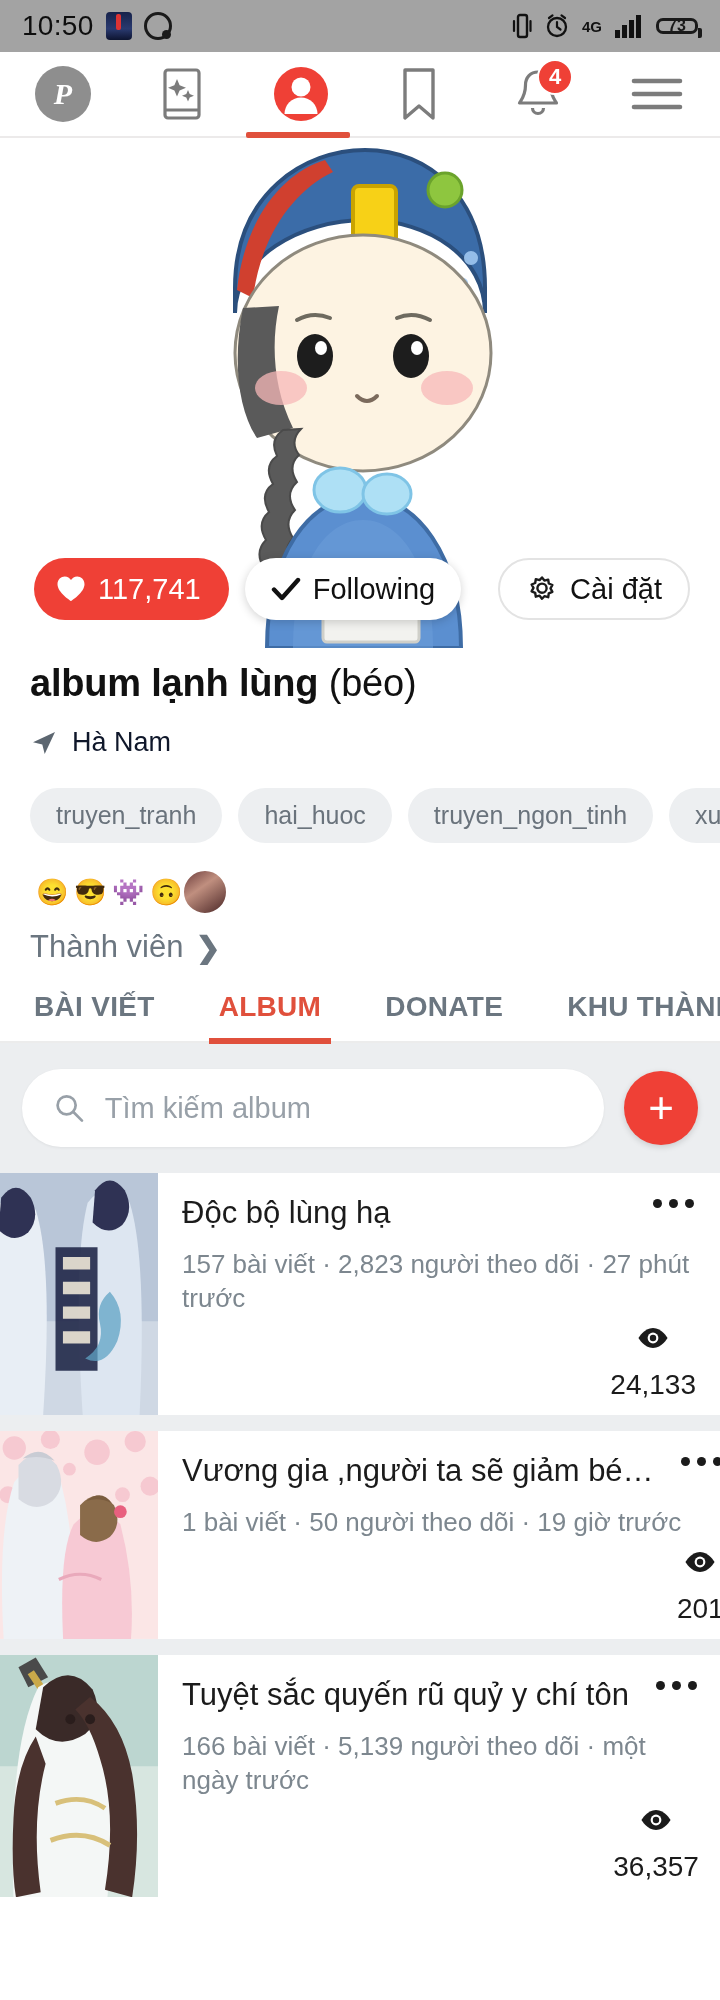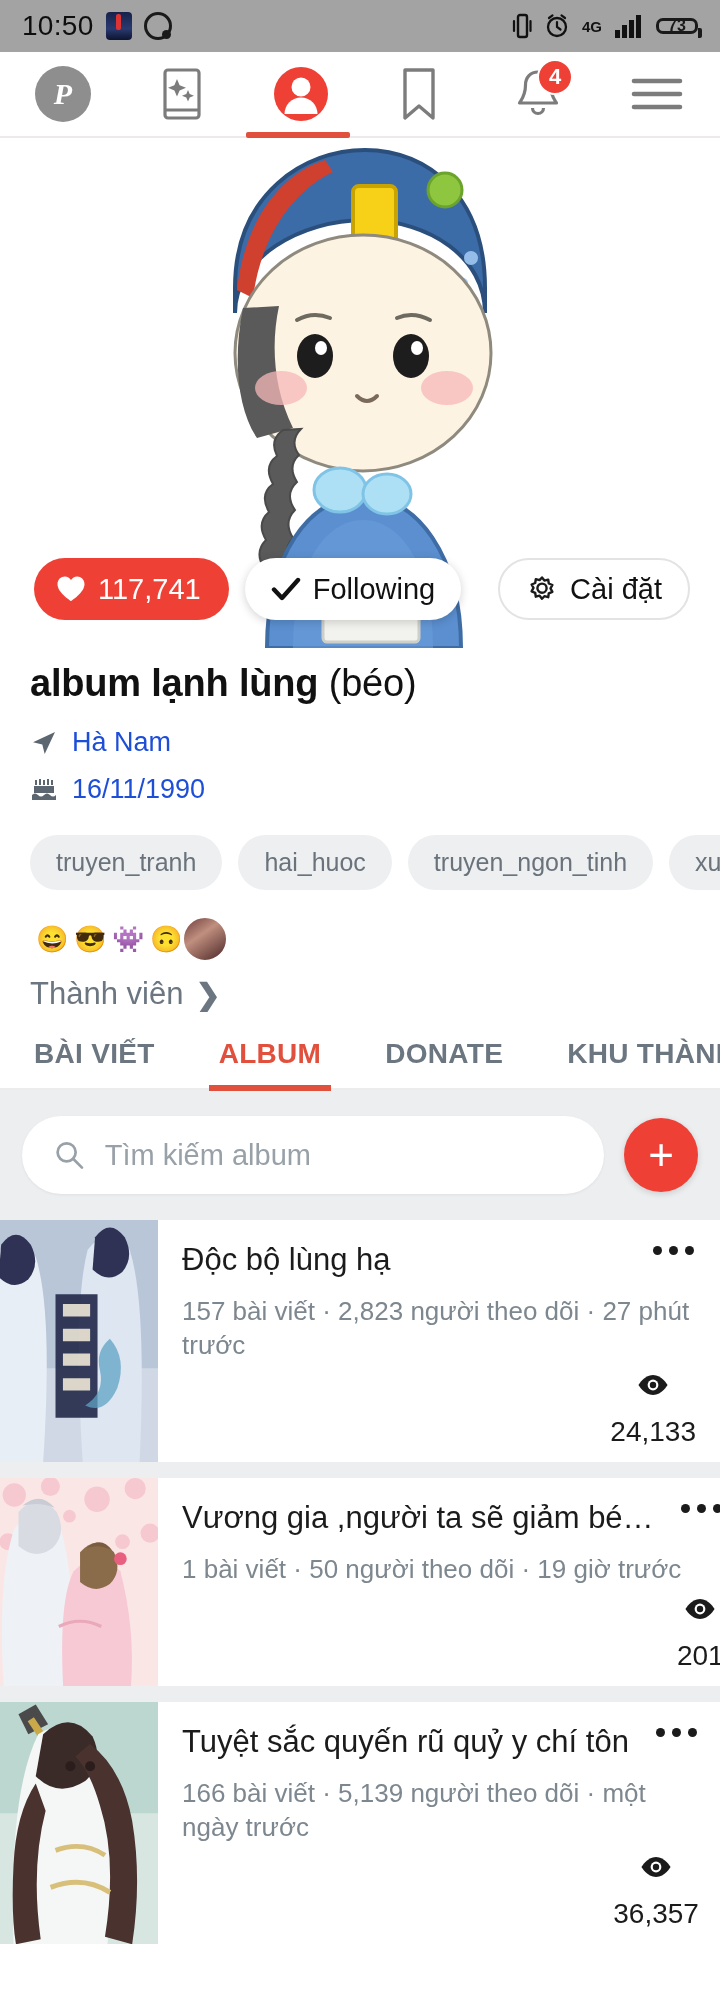--- a/index.html
+++ b/index.html
@@ -158,21 +158,21 @@
   .pname {
     font-size: 38px;
     color: #111;
     letter-spacing: -.2px;
     margin-bottom: 22px;
   }
   .pname b { font-weight: 700; }
   .pname span { font-weight: 400; }
   .meta-row {
     display: flex; align-items: center; gap: 14px;
-    font-size: 27px; color: #1d4ed8;
+    font-size: 27px; color: #0f172a;
     margin-bottom: 16px;
   }
   .meta-row svg { display:block; flex: none; }
 
   
   .tags {
     display: flex; gap: 16px;
     padding: 14px 30px 0 30px;
     overflow: hidden;
   }
@@ -510,28 +510,20 @@
       <b>album lạnh lùng</b><span> (béo)</span>
     </div>
 
     <div class="meta-row">
       <svg width="28" height="28" viewBox="0 0 28 28">
         <path d="M25 3L3 13.2l9.3 2.4 2.4 9.4z" fill="#5c6670"></path>
       </svg>
       <span>Hà Nam</span>
     </div>
 
-    <div class="meta-row">
-      <svg width="28" height="28" viewBox="0 0 28 28">
-        <path d="M6 4v5M10 3v6M14 4v5M18 3v6M22 4v5" stroke="#5c6670" stroke-width="2"></path>
-        <rect x="4" y="10" width="20" height="7" fill="#5c6670"></rect>
-        <path d="M2 19q3-3 6 0t6 0 6 0 6 0v5H2z" fill="#5c6670"></path>
-      </svg>
-      <span>16/11/1990</span>
-    </div>
   </div>
 
   <div class="tags">
     <div class="tag">truyen_tranh</div>
     <div class="tag">hai_huoc</div>
     <div class="tag">truyen_ngon_tinh</div>
     <div class="tag">xuyen_khong</div>
   </div>
 
   <div class="memberbar">

